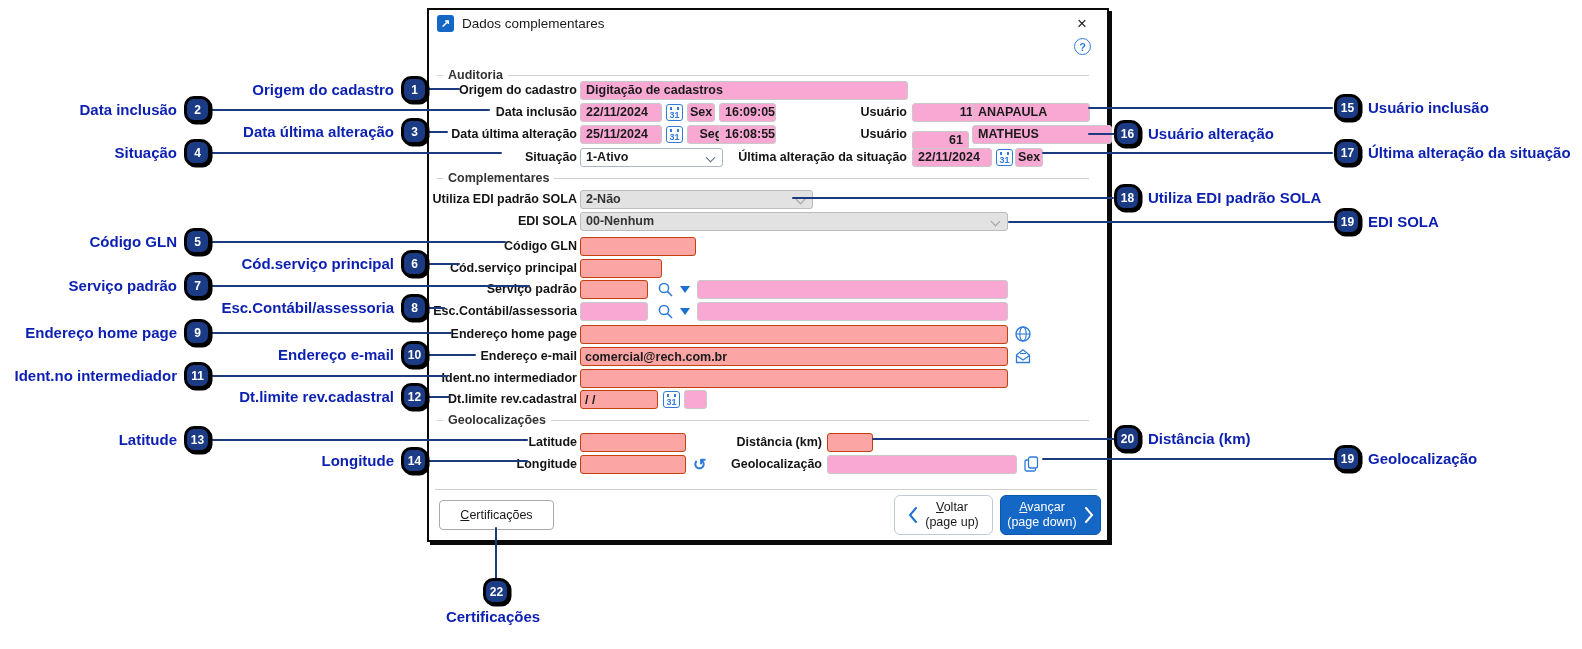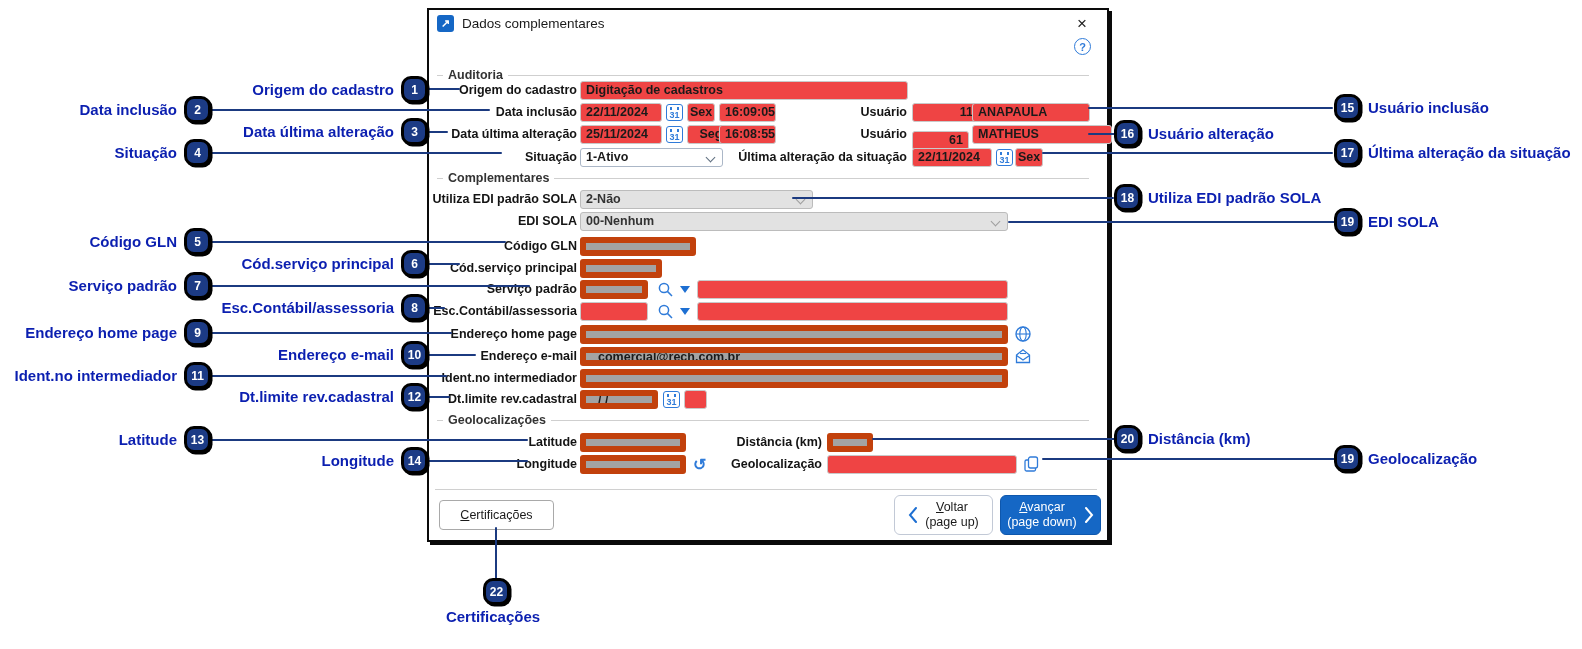--- a/index.html
+++ b/index.html
@@ -37,25 +37,25 @@
 
   .group-hdr{display:flex;align-items:center;gap:5px;height:14px;}
   .group-hdr .pre{width:6px;height:1px;background:#cfcfcf;}
   .group-hdr .t{font-weight:bold;font-size:12.5px;color:#333;white-space:nowrap;}
   .group-hdr .post{flex:1;height:1px;background:#cfcfcf;}
 
   .lbl{font-weight:bold;font-size:12.5px;color:#141414;text-align:right;
        white-space:nowrap;height:19px;line-height:19px;}
   .fld{height:19px;box-sizing:border-box;font-weight:bold;font-size:12.5px;
        line-height:17px;border-radius:3px;}
-  .ro{background:#ef4444;border:1px solid #c9c9c9;color:#1a1a1a;padding:0 5px;
+  .ro{background:#f9a8d4;border:1px solid #c9c9c9;color:#1a1a1a;padding:0 5px;
       display:flex;align-items:center;}
   .ro.num{justify-content:flex-end;}
   .ro.ctr{justify-content:center;padding:0 2px;}
-  input.ed{background:#a3a3a3;border:6px solid #c2410c;color:#1a1a1a;padding:0 12px;
+  input.ed{background:#fca5a5;border:1px solid #c2410c;color:#1a1a1a;padding:0 4px;
       font-family:"Liberation Sans",sans-serif;font-weight:bold;font-size:12.5px;
       border-radius:3px;outline:none;}
   .dd{background:#fff;border:1px solid #abb7c7;color:#1a1a1a;
       padding:0 22px 0 5px;display:flex;align-items:center;}
   .dd .chev{position:absolute;right:8px;top:5px;width:6px;height:6px;
       border-right:1.6px solid #5f6f80;border-bottom:1.6px solid #5f6f80;
       transform:rotate(45deg);}
   .dd.dis{background:#e2e2e2;border-color:#bcbcbc;color:#333;}
   .dd.dis .chev{border-color:#9e9e9e;}
 

